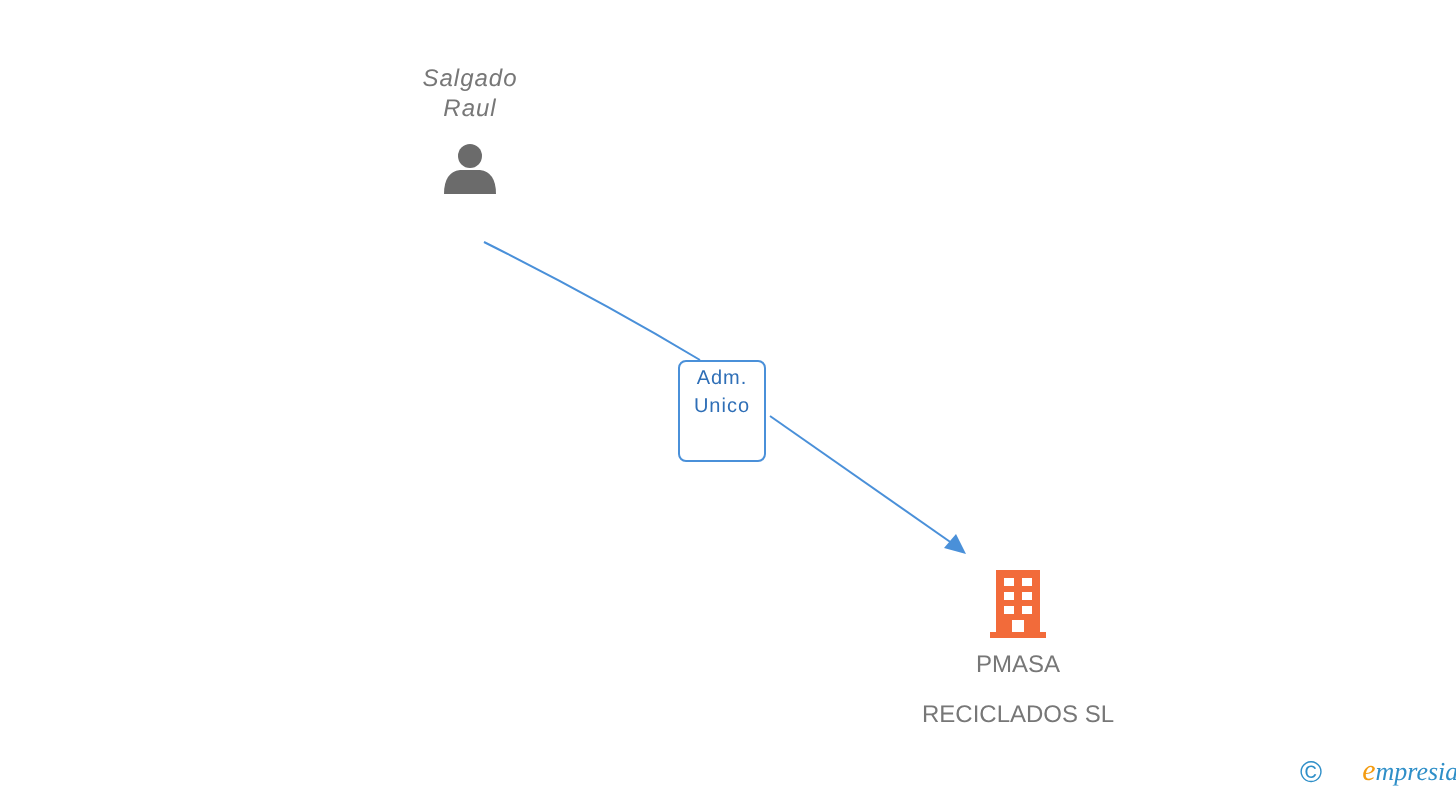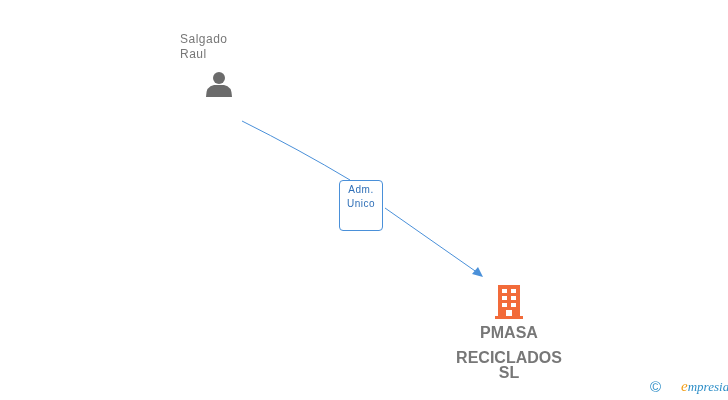--- a/index.html
+++ b/index.html
@@ -1,28 +1,28 @@
 <!DOCTYPE html>
 <html><head>
 <meta charset="utf-8">
 <style>
   html, body { margin:0; padding:0; background:#ffffff; }
   body { width:728px; height:400px; position:relative; overflow:hidden;
          font-family:"Liberation Sans", sans-serif; }
-  .node-person { position:absolute; left:180px; top:32px; width:78px; text-align:left; }
+  .node-person { position:absolute; left:196px; top:32px; width:78px; text-align:center;font-style:italic; }
   .person-name { font-size:12px; color:#777; line-height:15px; letter-spacing:0.5px; }
   .person-icon { display:block; margin:8px auto 0; }
   .edges { position:absolute; left:0; top:0; }
   .role-box { position:absolute; left:339px; top:180px; width:44px; height:51px;
               border:1px solid #4a90d9; border-radius:4px; background:#fff;
               box-sizing:border-box; text-align:center; font-size:10px; color:#2f6fb7;
               line-height:14px; padding-top:2px; letter-spacing:0.5px; }
   .node-company { position:absolute; left:448px; top:285px; width:122px; text-align:center; }
   .company-icon { display:block; margin:0 auto; }
-  .company-name { font-size:16px; font-weight:bold; color:#777; line-height:15px; margin-top:6px; }
+  .company-name { font-size:12px; font-weight:normal; color:#777; line-height:15px; margin-top:6px; }
   .footer { position:absolute; left:650px; top:378px; display:flex; align-items:center; }
   .copy { font-size:15px; color:#2f8fc8; margin-right:3px; }
   .brand { font-family:Liberation Serif, serif; font-style:italic; font-size:13px; color:#2f8fc8;margin-left:17px; }
   .brand-e { color:#f39c12; font-size:15px; }
 </style>
 </head>
 <body>
 
 <svg class="edges" width="728" height="400">
   <path d="M242,121 Q300,150 350,180" stroke="#4a90d9" stroke-width="1" fill="none"></path>

